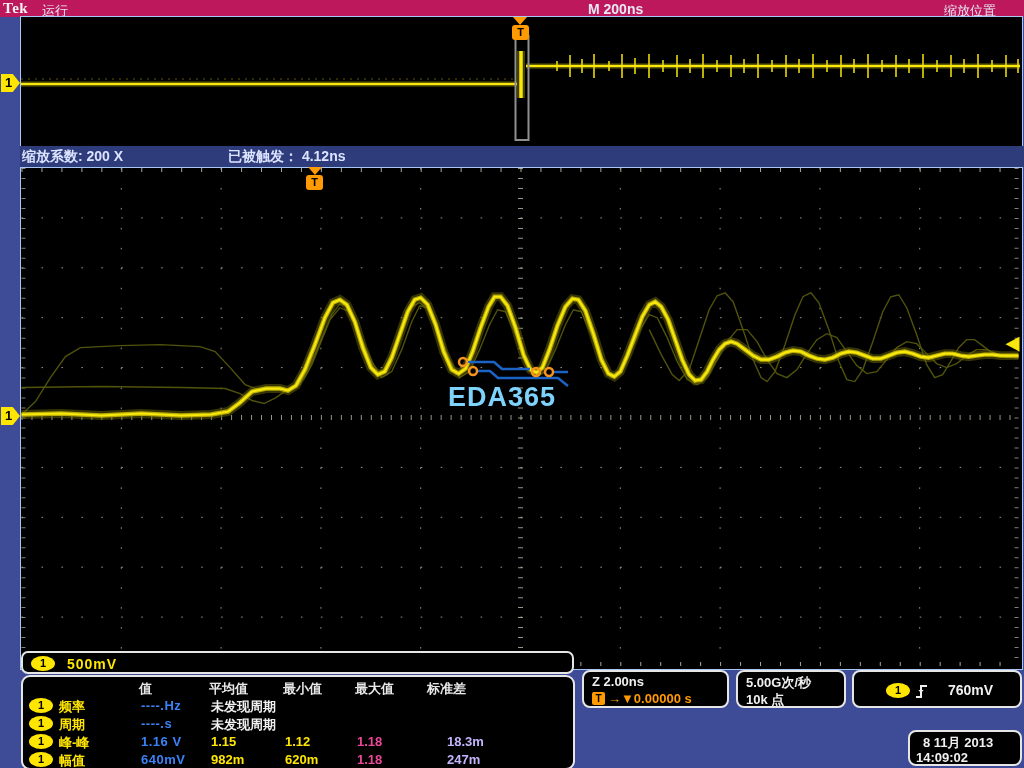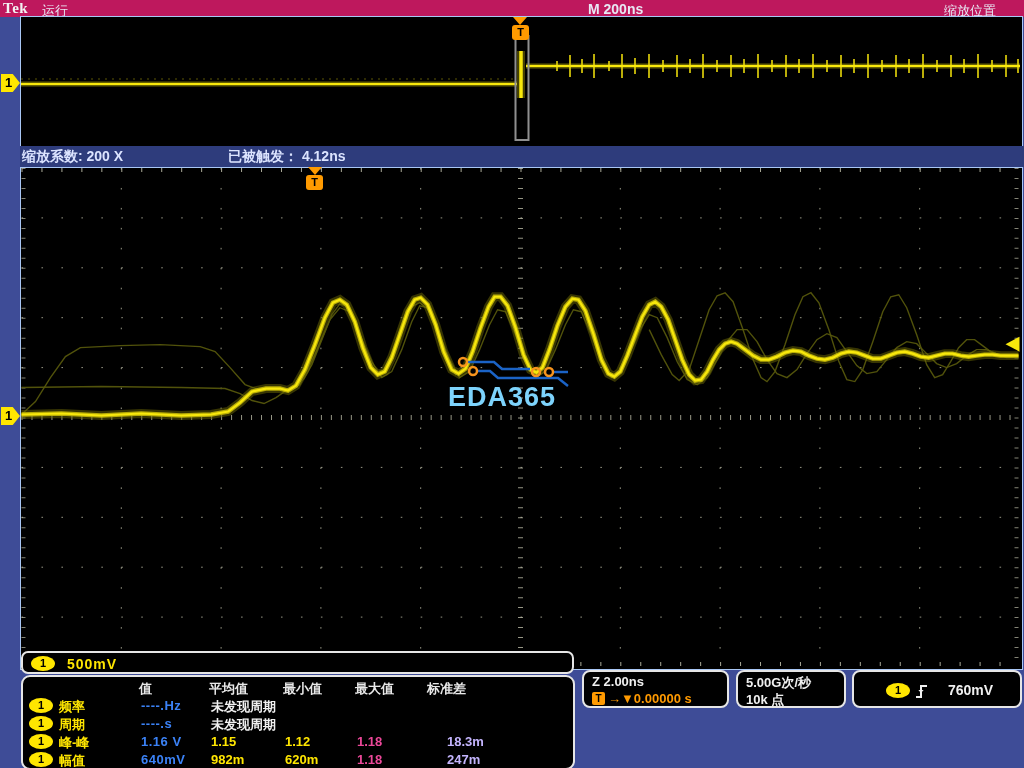--- a/index.html
+++ b/index.html
@@ -244,14 +244,18 @@
 
   <div class="box trigbox">
     <span class="oval">1</span>
     <svg class="trig-slope" width="16" height="20" viewBox="0 0 16 20">
       <path d="M2,16 H7 V5 H13" stroke="#f0f0f0" stroke-width="2" fill="none"></path>
       <path d="M7,9 l-2.6,3 h5.2 z" fill="#f0f0f0" transform="rotate(180 7 10.5)"></path>
     </svg>
     <span class="trig-level w bold14">760mV</span>
   </div>
 
+  <div class="box datebox">
+    <span class="date-l1 w bold13">8 11月 2013</span>
+    <span class="date-l2 w bold13">14:09:02</span>
+  </div>
 
 </div>
 
 </body></html>

